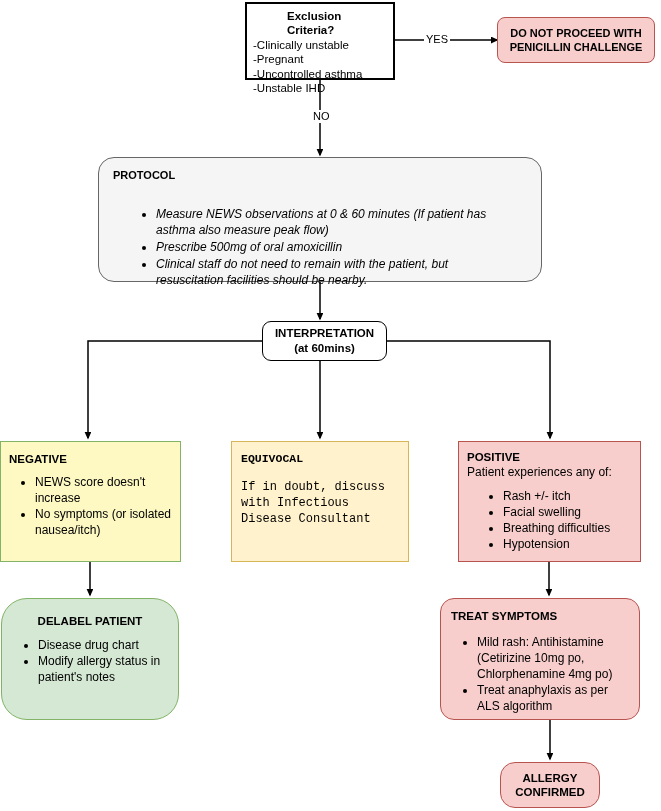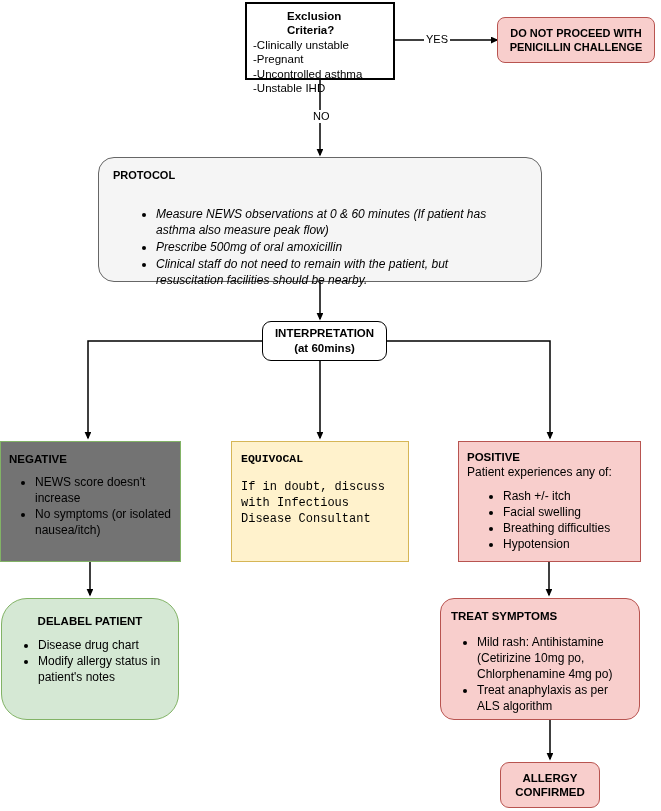--- a/index.html
+++ b/index.html
@@ -47,21 +47,21 @@
   #node-interpretation{
     left:262px;top:321px;width:125px;height:40px;
     background:#ffffff;border:1.8px solid #000000;border-radius:9px;
     display:flex;flex-direction:column;align-items:center;justify-content:center;
     font-size:11.5px;font-weight:bold;line-height:15px;
   }
 
   
   #node-negative{
     left:0px;top:441px;width:181px;height:121px;
-    background:#737373;border:1.4px solid #82b366;
+    background:#fef9c3;border:1.4px solid #82b366;
     padding:9px 8px 8px 8px;font-size:12px;line-height:16px;
   }
   #node-negative .title{font-size:11.5px;margin-bottom:7px;}
   #node-negative ul{margin:0;padding-left:26px;}
 
   #node-equivocal{
     left:231px;top:441px;width:178px;height:121px;
     background:#fff2cc;border:1.4px solid #d6b656;
     padding:9px 9px 0 9px;font-size:12px;line-height:16px;font-family:Liberation Mono, monospace;
   }
@@ -89,21 +89,21 @@
   #node-treat{
     left:440px;top:598px;width:200px;height:122px;
     background:#f8cecc;border:1.4px solid #b85450;border-radius:14px;
     padding:9px 8px 0 10px;font-size:12px;line-height:16px;
   }
   #node-treat .title{font-size:11.5px;margin-bottom:10px;}
   #node-treat ul{margin:0;padding-left:26px;}
 
   #node-allergy{
     left:500px;top:762px;width:100px;height:46px;
-    background:#f8cecc;border:1.5px solid #b85450;border-radius:9px;
+    background:#f8cecc;border:1.5px solid #b85450;border-radius:15px;
     display:flex;align-items:center;justify-content:center;
     font-size:11.5px;font-weight:bold;line-height:14.5px;text-align:center;
   }
 
   .edge-label{
     position:absolute;font-size:11px;line-height:13px;background:#ffffff;
     padding:0 2px;white-space:nowrap;
   }
   #label-yes{left:424px;top:33px;}
   #label-no{left:311px;top:110px;}

